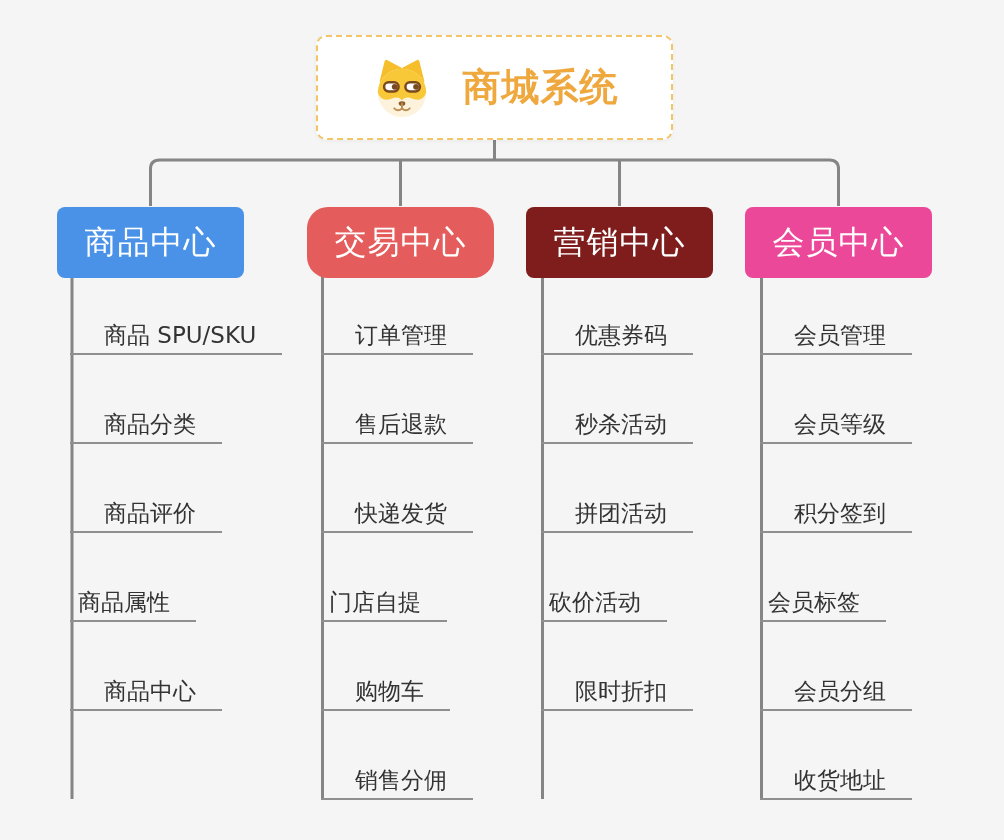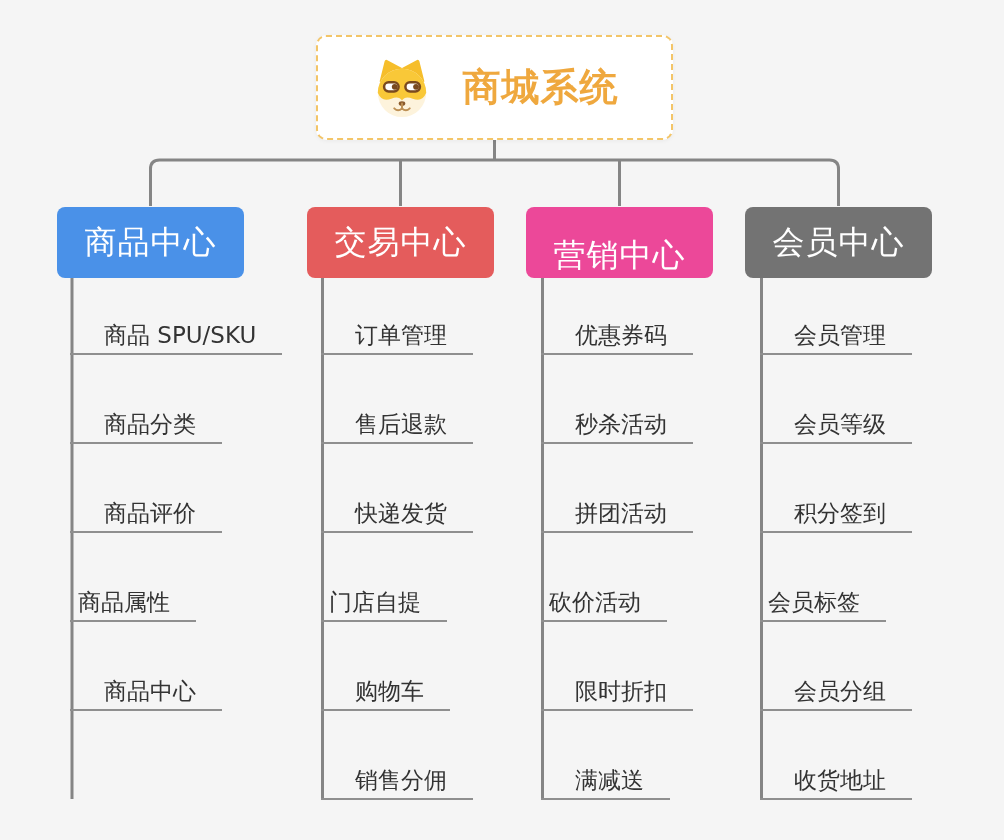--- a/index.html
+++ b/index.html
@@ -58,21 +58,21 @@
     border-radius: 8px;
     display: flex;
     align-items: center;
     justify-content: center;
     color: #ffffff;
     font-size: 32px;
     letter-spacing: 1px;
     cursor: default;
   }
   .bh0 { left: 57px; }
-  .bh1 { left: 307px; }
+  .bh1 { left: 307px; border-radius: 21px; }
   .bh2 { left: 526px; }
   .bh3 { left: 745px; }
 
   .leaf {
     position: absolute;
     height: 36px;
     line-height: 33px;
     padding: 0 26px 0 34px;
     border-bottom: 2px solid var(--line);
     font-size: 23px;
@@ -126,24 +126,24 @@
     </svg>
     <span class="root-title" style="color: rgb(239, 168, 62);">商城系统</span>
   </div>
 
   <div class="branch-header bh0" style="background: rgb(74, 145, 232);">
     <span>商品中心</span>
   </div>
   <div class="branch-header bh1" style="background: rgb(228, 92, 92);">
     <span>交易中心</span>
   </div>
-  <div class="branch-header bh2" style="background: #ec4899; align-items: flex-end;">
+  <div class="branch-header bh2" style="background: #7f1d1d;">
     <span>营销中心</span>
   </div>
-  <div class="branch-header bh3" style="background: #737373;">
+  <div class="branch-header bh3" style="background: #ec4899;">
     <span>会员中心</span>
   </div>
 
   <div class="leaf c0 r1">商品分类</div>
   <div class="leaf c0 r0">商品 SPU/SKU</div>
   <div class="leaf c0 r2">商品评价</div>
   <div class="leaf c0 r3">商品属性</div>
   <div class="leaf c0 r4">商品中心</div>
 
   <div class="leaf c1 r0">订单管理</div>
@@ -151,21 +151,20 @@
   <div class="leaf c1 r2">快递发货</div>
   <div class="leaf c1 r3">门店自提</div>
   <div class="leaf c1 r4">购物车</div>
   <div class="leaf c1 r5">销售分佣</div>
 
   <div class="leaf c2 r0">优惠券码</div>
   <div class="leaf c2 r1">秒杀活动</div>
   <div class="leaf c2 r2">拼团活动</div>
   <div class="leaf c2 r3">砍价活动</div>
   <div class="leaf c2 r4">限时折扣</div>
-  <div class="leaf c2 r5">满减送</div>
 
   <div class="leaf c3 r0">会员管理</div>
   <div class="leaf c3 r2">积分签到</div>
   <div class="leaf c3 r1">会员等级</div>
   <div class="leaf c3 r3">会员标签</div>
   <div class="leaf c3 r4">会员分组</div>
   <div class="leaf c3 r5">收货地址</div>
 
 </div>
 

